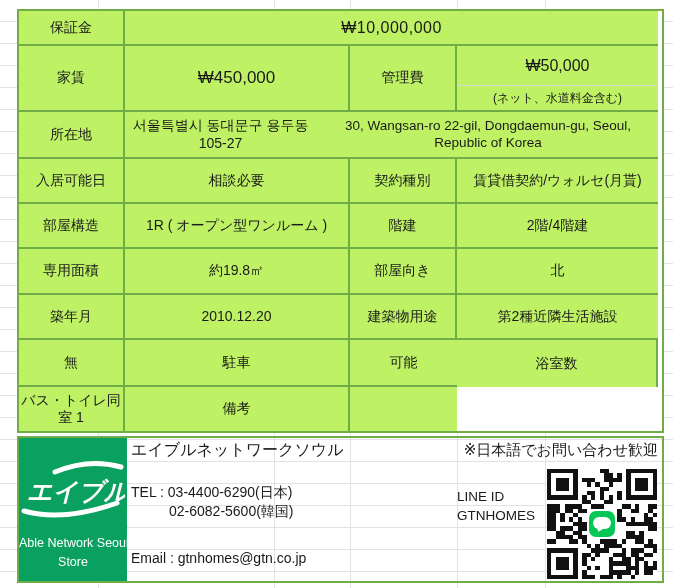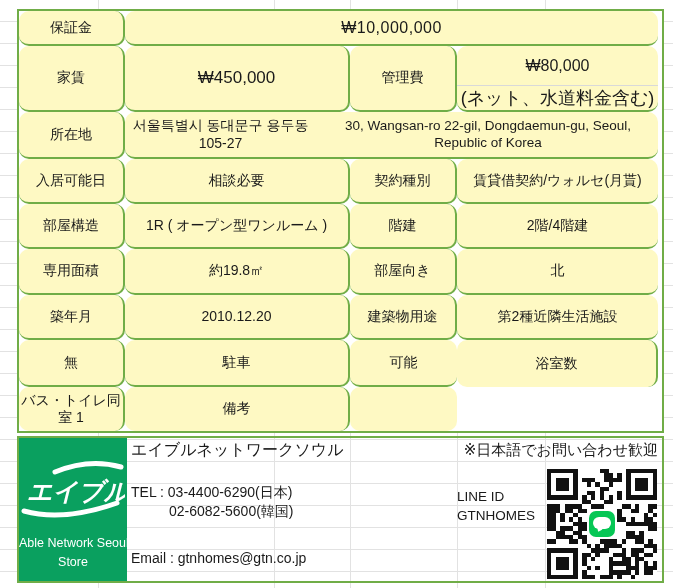--- a/index.html
+++ b/index.html
@@ -21,35 +21,35 @@
   .ptable{
     position:absolute;left:17px;top:9px;width:647px;
     border:2px solid var(--table-border);background:#fff;
     display:grid;
     grid-template-columns:106px 225px 107px 201px;
     grid-template-rows:35px 66px 47px 45px 45px 46px 45px 47px 44px;
   }
   .cell{
     border-right:2px solid var(--table-border);
     border-bottom:2px solid var(--table-border);
-    background:#fef9c3;display:flex;align-items:center;justify-content:center;
-    text-align:center;font-size:14px;line-height:1.25;overflow:hidden;border-radius:10px;
+    background:#bef264;display:flex;align-items:center;justify-content:center;
+    text-align:center;font-size:14px;line-height:1.25;overflow:hidden;
   }
   .cell.lastcol{border-right:none;}
   .cell.lastrow{border-bottom:none;}
   .span3{grid-column:2 / 5;}
   .v-big{font-size:16px;letter-spacing:.5px;}
   .v-med{font-size:17px;}
   .two-line{flex-direction:row;justify-content:center;gap:2px;}
   .two-line .l1{font-size:14px;}
   .two-line .l2{font-size:13.5px;}
   .splitcell{flex-direction:column;padding:0;align-items:stretch;}
   .split-top{height:40px;display:flex;align-items:center;justify-content:center;
     font-size:16px;border-bottom:1px solid #d9d9d9;}
-  .split-bottom{flex:1;display:flex;align-items:center;justify-content:center;font-size:18px;}
+  .split-bottom{flex:1;display:flex;align-items:center;justify-content:center;font-size:12px;}
 
   
   .footer{
     position:absolute;left:17px;top:436px;width:647px;height:147px;
     border:2px solid var(--table-border);
   }
   .logo-box{
     position:absolute;left:0;top:0;bottom:0;width:108px;
     background:var(--logo-green);color:#fff;overflow:hidden;
   }
@@ -92,21 +92,21 @@
 
   <div class="ptable">
 
     <div class="cell">保証金</div>
     <div class="cell lastcol span3 v-big">₩10,000,000</div>
 
     <div class="cell">家賃</div>
     <div class="cell v-med">₩450,000</div>
     <div class="cell">管理費</div>
     <div class="cell lastcol splitcell">
-      <div class="split-top">₩80,000</div>
+      <div class="split-top">₩50,000</div>
       <div class="split-bottom">(ネット、水道料金含む)</div>
     </div>
 
     <div class="cell">所在地</div>
     <div class="cell lastcol span3 two-line">
       <div class="l1">서울특별시 동대문구 용두동 105-27</div>
       <div class="l2">30, Wangsan-ro 22-gil, Dongdaemun-gu, Seoul, Republic of Korea</div>
     </div>
 
     <div class="cell">入居可能日</div>

